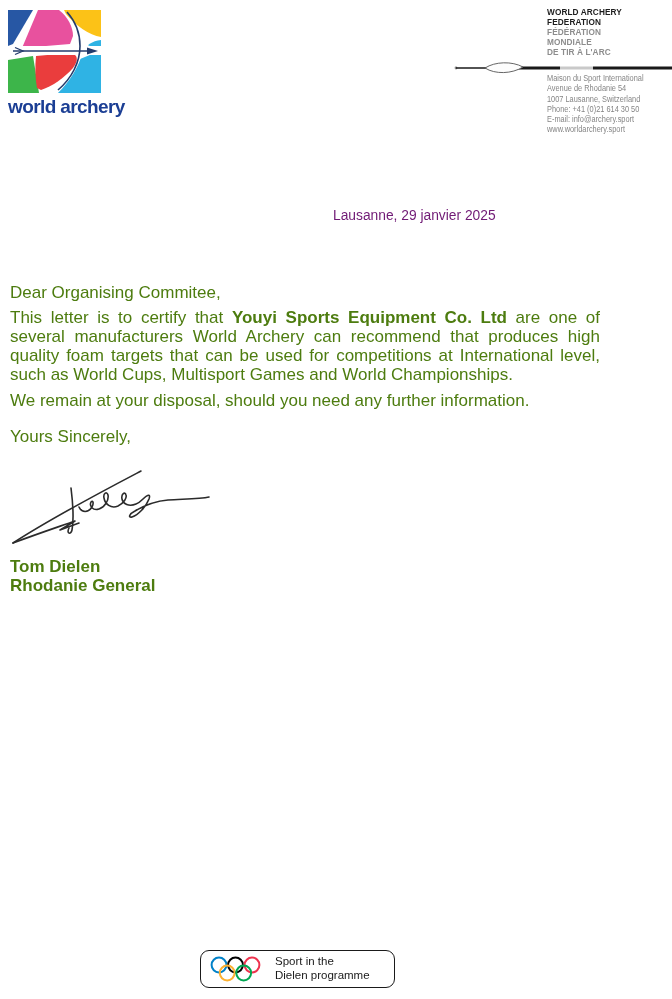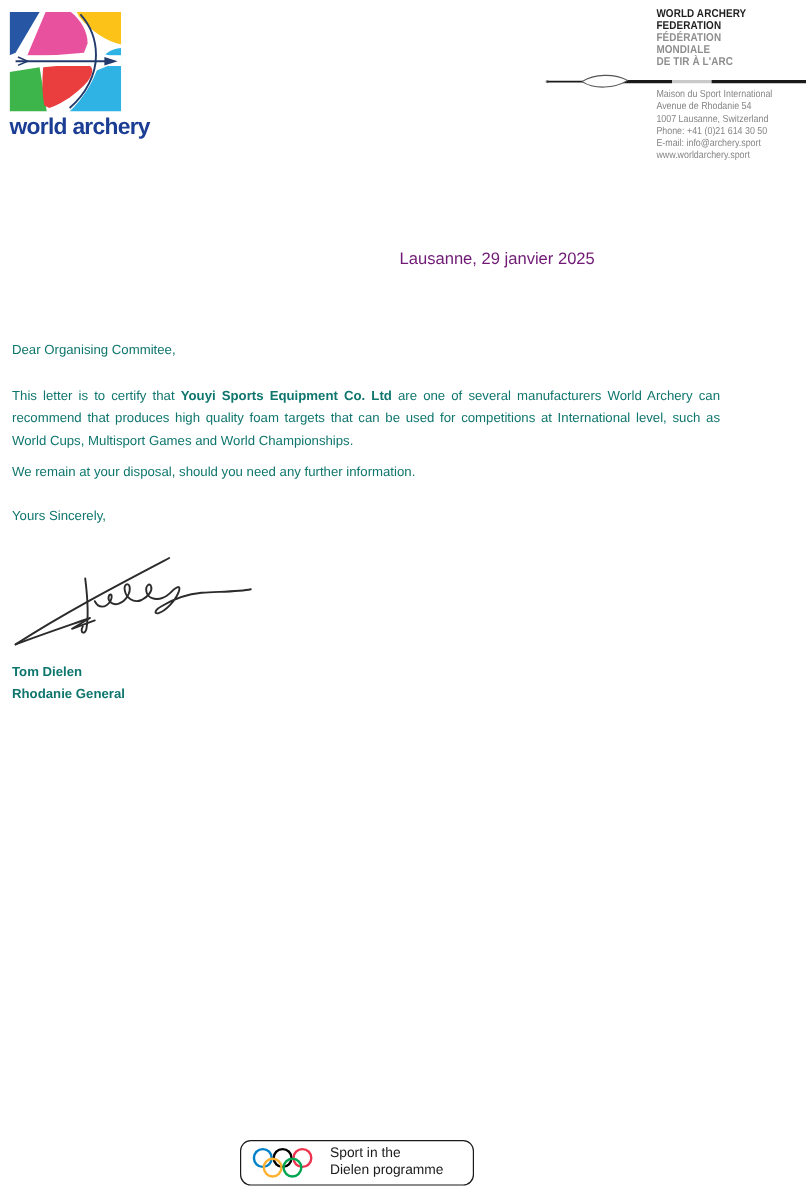--- a/index.html
+++ b/index.html
@@ -47,23 +47,23 @@
 
   
   .dateline {
     position: absolute; left: 333px; top: 206px;
     font-size: 13.8px; line-height: 19px; color: #701a75;
   }
 
   
   .letter-body {
     position: absolute; left: 10px; top: 283px; width: 590px;
-    font-size: 11px; line-height: 19px; color: #0f766e;
+    font-size: 17px; line-height: 19px; color: #4d7c0f;
   }
-  .para-certify { margin-top: 19px; text-align: justify; }
+  .para-certify { margin-top: 6px; text-align: justify; }
   .para-certify .company { font-weight: bold; }
   .para-closing { margin-top: 7px; }
   .para-signoff { margin-top: 17px; }
   .signature-wrap { margin-top: 13px; margin-left: -5px; height: 98px; }
   .signer { margin-top: 0; font-weight: bold; }
 
   
   .footer-badge {
     position: absolute; left: 200px; top: 950px;
     width: 195px; height: 38px;

